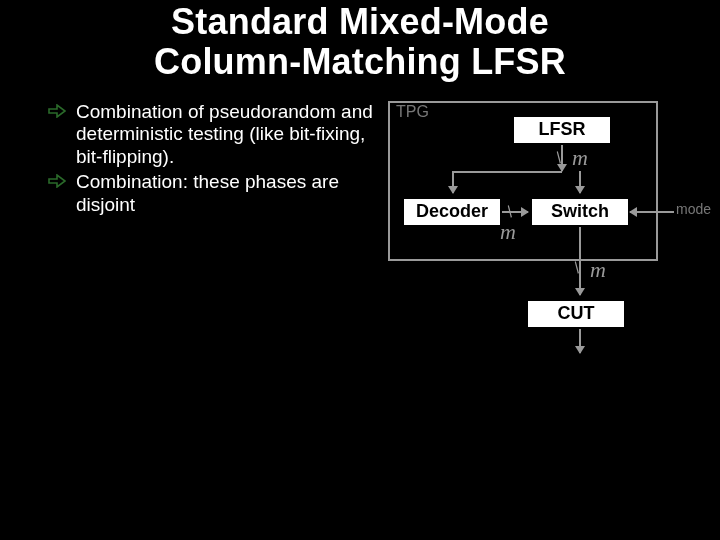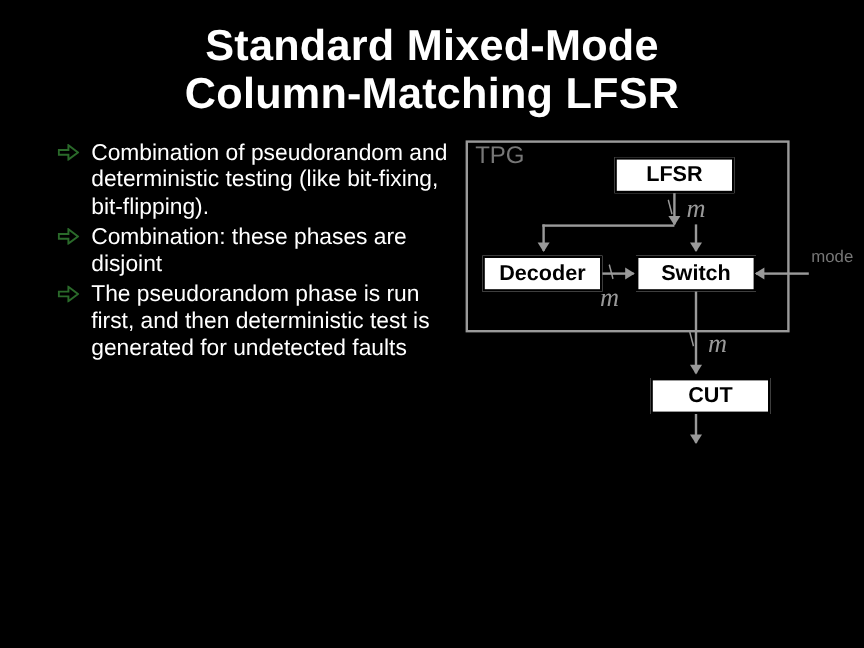--- a/index.html
+++ b/index.html
@@ -9,21 +9,21 @@
     background: #000;
     color: #fff;
     font-family: Arial, Helvetica, sans-serif;
     overflow: hidden;
     position: relative;
   }
   .title {
     text-align: center;
     font-size: 36px;
     font-weight: bold;
-    padding-top: 18px;
+    padding-top: 2px;
     line-height: 1.12;
     letter-spacing: 0.2px;
   }
   .content {
     display: flex;
     margin-top: 18px;
     padding-left: 48px;
     padding-right: 12px;
     gap: 4px;
   }
@@ -63,21 +63,21 @@
     font-family: Arial, sans-serif;
   }
   .outerbox {
     position: absolute;
     border: 2px solid #9a9a9a;
     background: transparent;
   }
   .dlabel {
     position: absolute;
     color: #777;
-    font-size: 20px;
+    font-size: 16px;
   }
   .mlabel {
     position: absolute;
     color: #999;
     font-family: "Times New Roman", serif;
     font-style: italic;
     font-size: 22px;
   }
   .arrow {
     position: absolute;
@@ -148,28 +148,20 @@
       <span>Combination of pseudorandom and deterministic testing (like bit-fixing, bit-flipping).</span>
     </li>
     <li>
       <span class="bullet-icon">
         <svg width="18" height="14" viewBox="0 0 18 14">
             <path d="M1 5 L9 5 L9 1 L17 7 L9 13 L9 9 L1 9 Z" fill="none" stroke="#2a6a2a" stroke-width="1.6"></path>
           </svg>
       </span>
       <span>Combination: these phases are disjoint</span>
     </li>
-    <li>
-      <span class="bullet-icon">
-        <svg width="18" height="14" viewBox="0 0 18 14">
-            <path d="M1 5 L9 5 L9 1 L17 7 L9 13 L9 9 L1 9 Z" fill="none" stroke="#2a6a2a" stroke-width="1.6"></path>
-          </svg>
-      </span>
-      <span>The pseudorandom phase is run first, and then deterministic test is generated for undetected faults</span>
-    </li>
   </ul>
 
   <div class="diagram">
 
     <div class="outerbox" style="left:6px; top:0px; width:270px; height:160px;"></div>
     <div class="dlabel" style="left:14px; top:2px;">TPG</div>
 
     <div class="box" style="left:130px; top:14px; width:100px; height:30px;">LFSR</div>
 
     <div class="arrow" style="left:179px; top:44px; height:26px;"></div>
@@ -182,24 +174,24 @@
 
     <div class="harrow" style="left:70px; top:70px; width:110px;"></div>
     <div class="arrow" style="left:70px; top:70px; height:22px;"></div>
     <div class="arrow" style="left:197px; top:70px; height:22px;"></div>
 
     <div class="harrow right" style="left:120px; top:110px; width:26px;"></div>
     <div class="slash" style="left:126px; top:102px;">/</div>
     <div class="mlabel" style="left:118px; top:118px;">m</div>
 
     <div class="harrow left" style="left:248px; top:110px; width:44px;"></div>
-    <div class="dlabel" style="left:294px; top:88px; font-size:14px;">mode</div>
+    <div class="dlabel" style="left:294px; top:100px; font-size:14px;">mode</div>
 
     <div class="arrow" style="left:197px; top:126px; height:68px;"></div>
     <div class="slash" style="left:193px; top:158px;">/</div>
     <div class="mlabel" style="left:208px; top:156px;">m</div>
 
-    <div class="box" style="left:160px; top:198px; width:100px; height:30px;">CUT</div>
+    <div class="box" style="left:144px; top:198px; width:100px; height:30px;">CUT</div>
 
     <div class="arrow" style="left:197px; top:228px; height:24px;"></div>
 
   </div>
 </div>
 
 </body></html>

